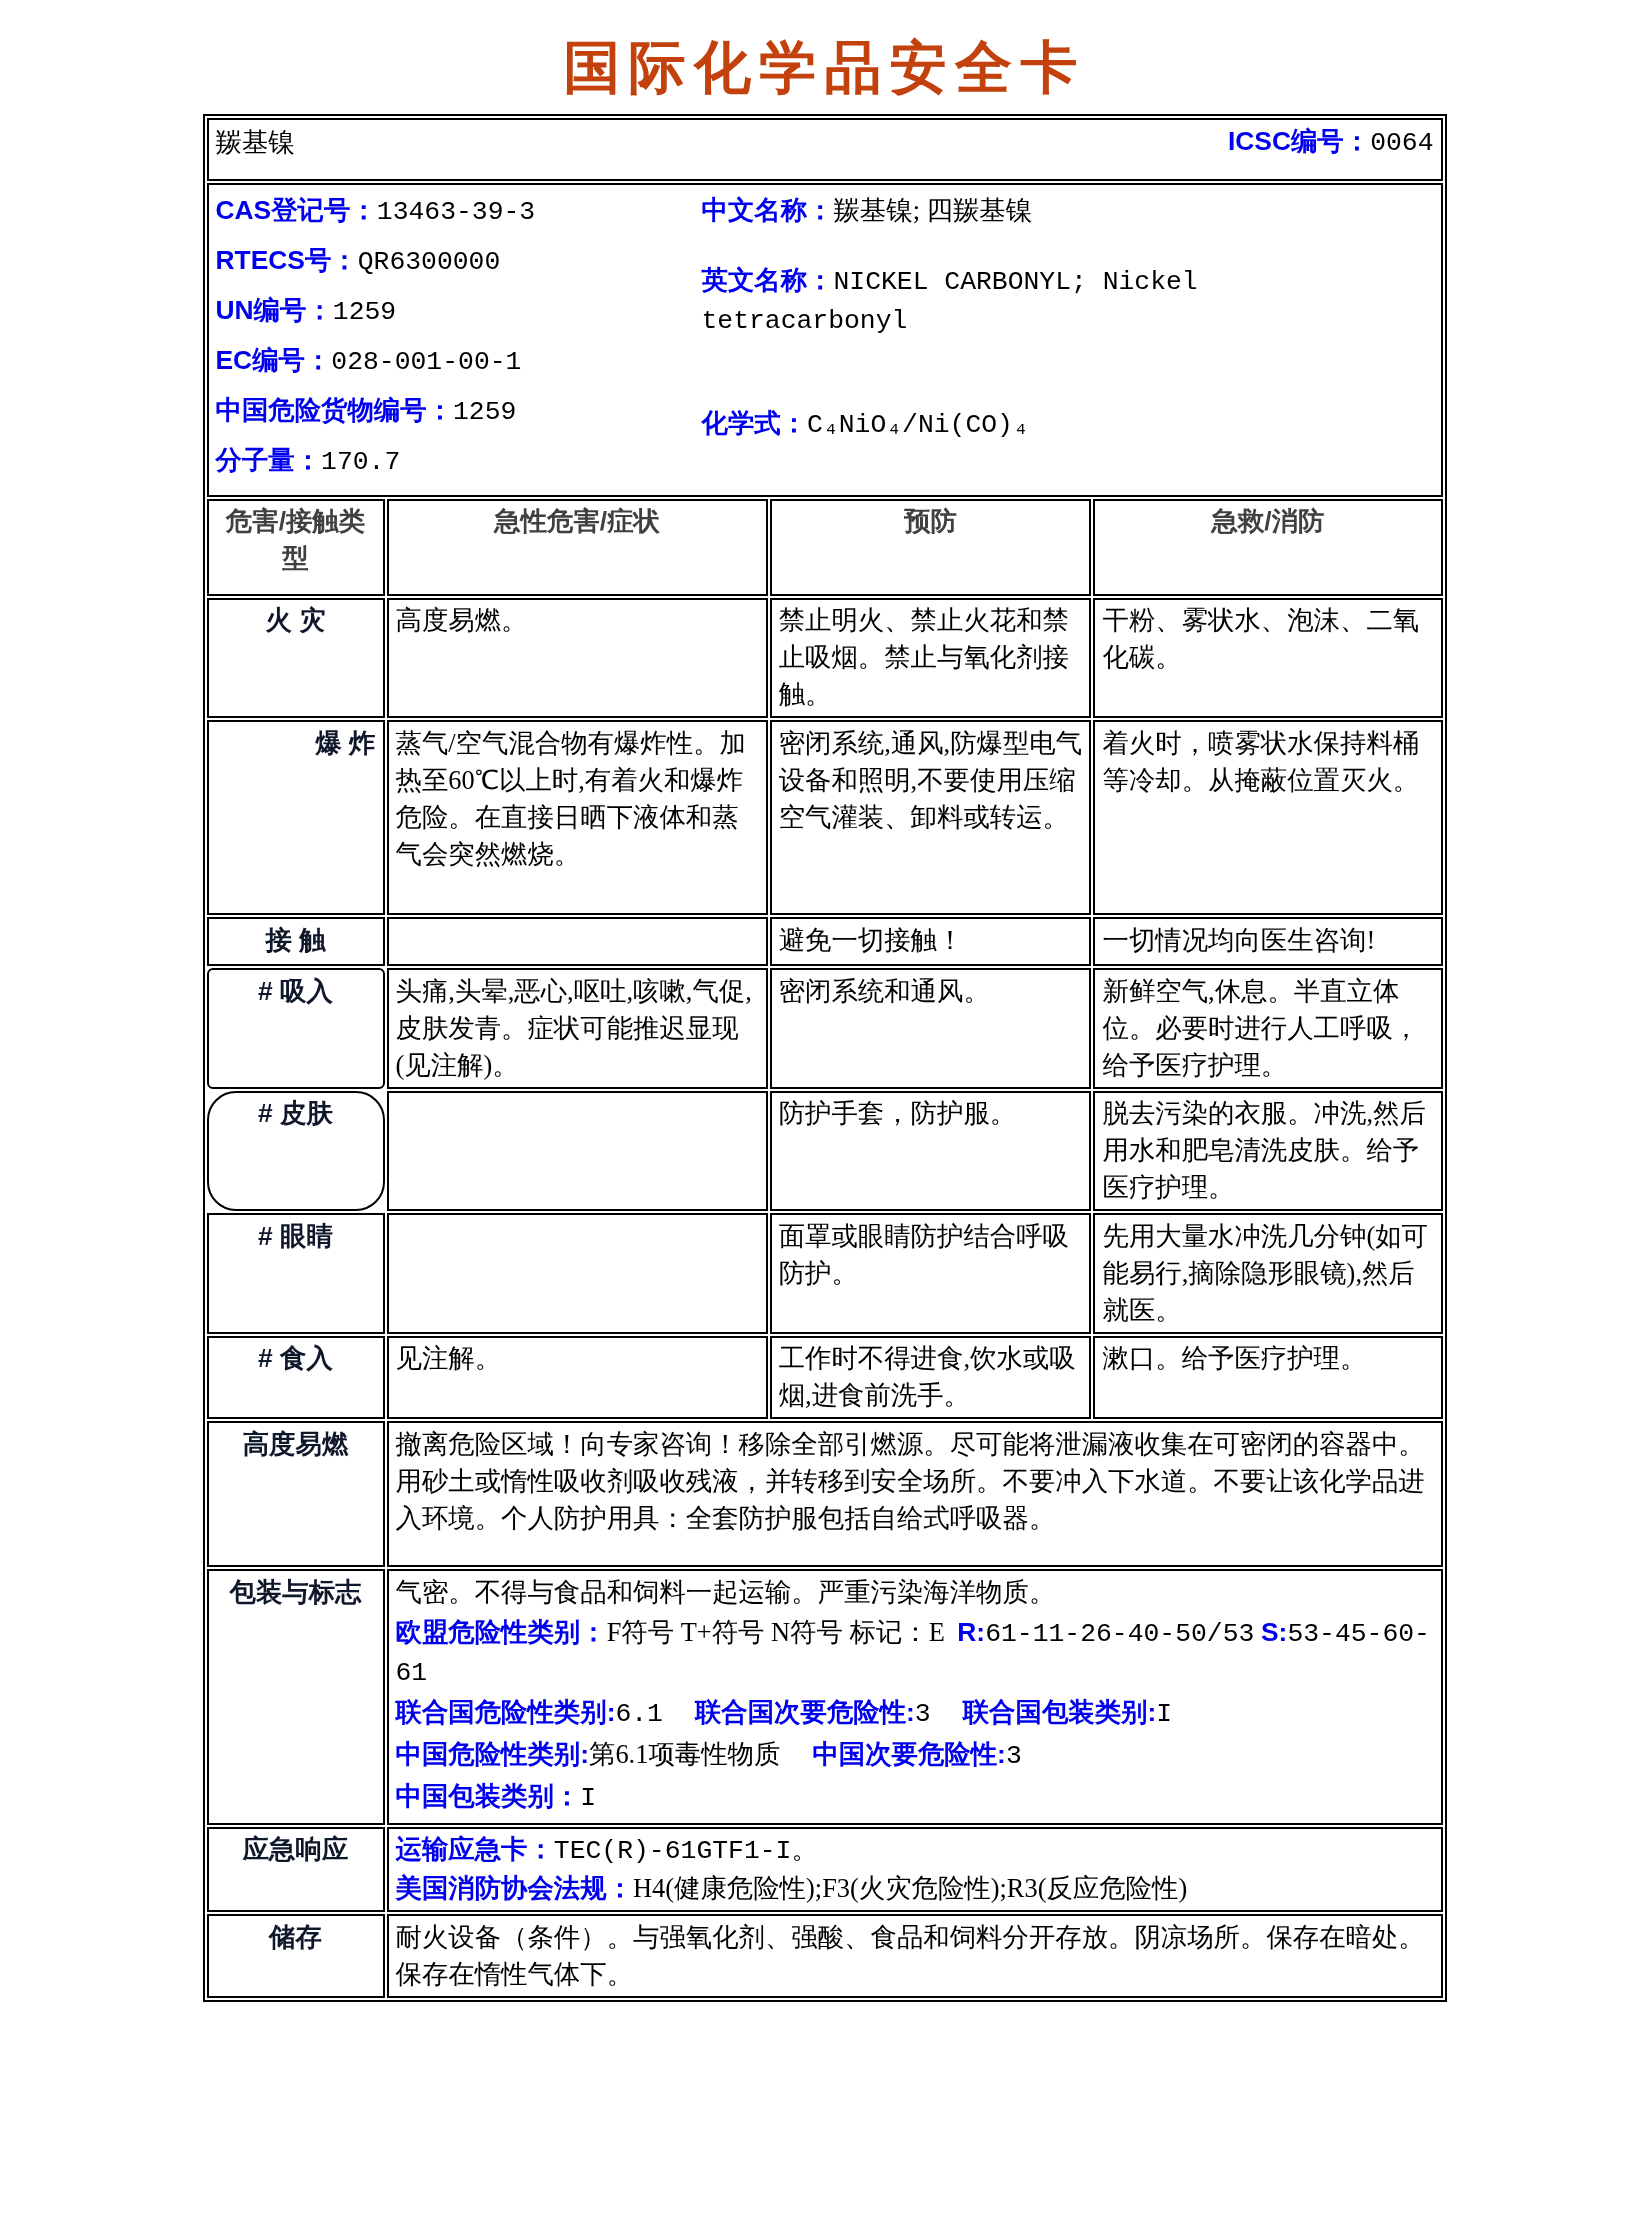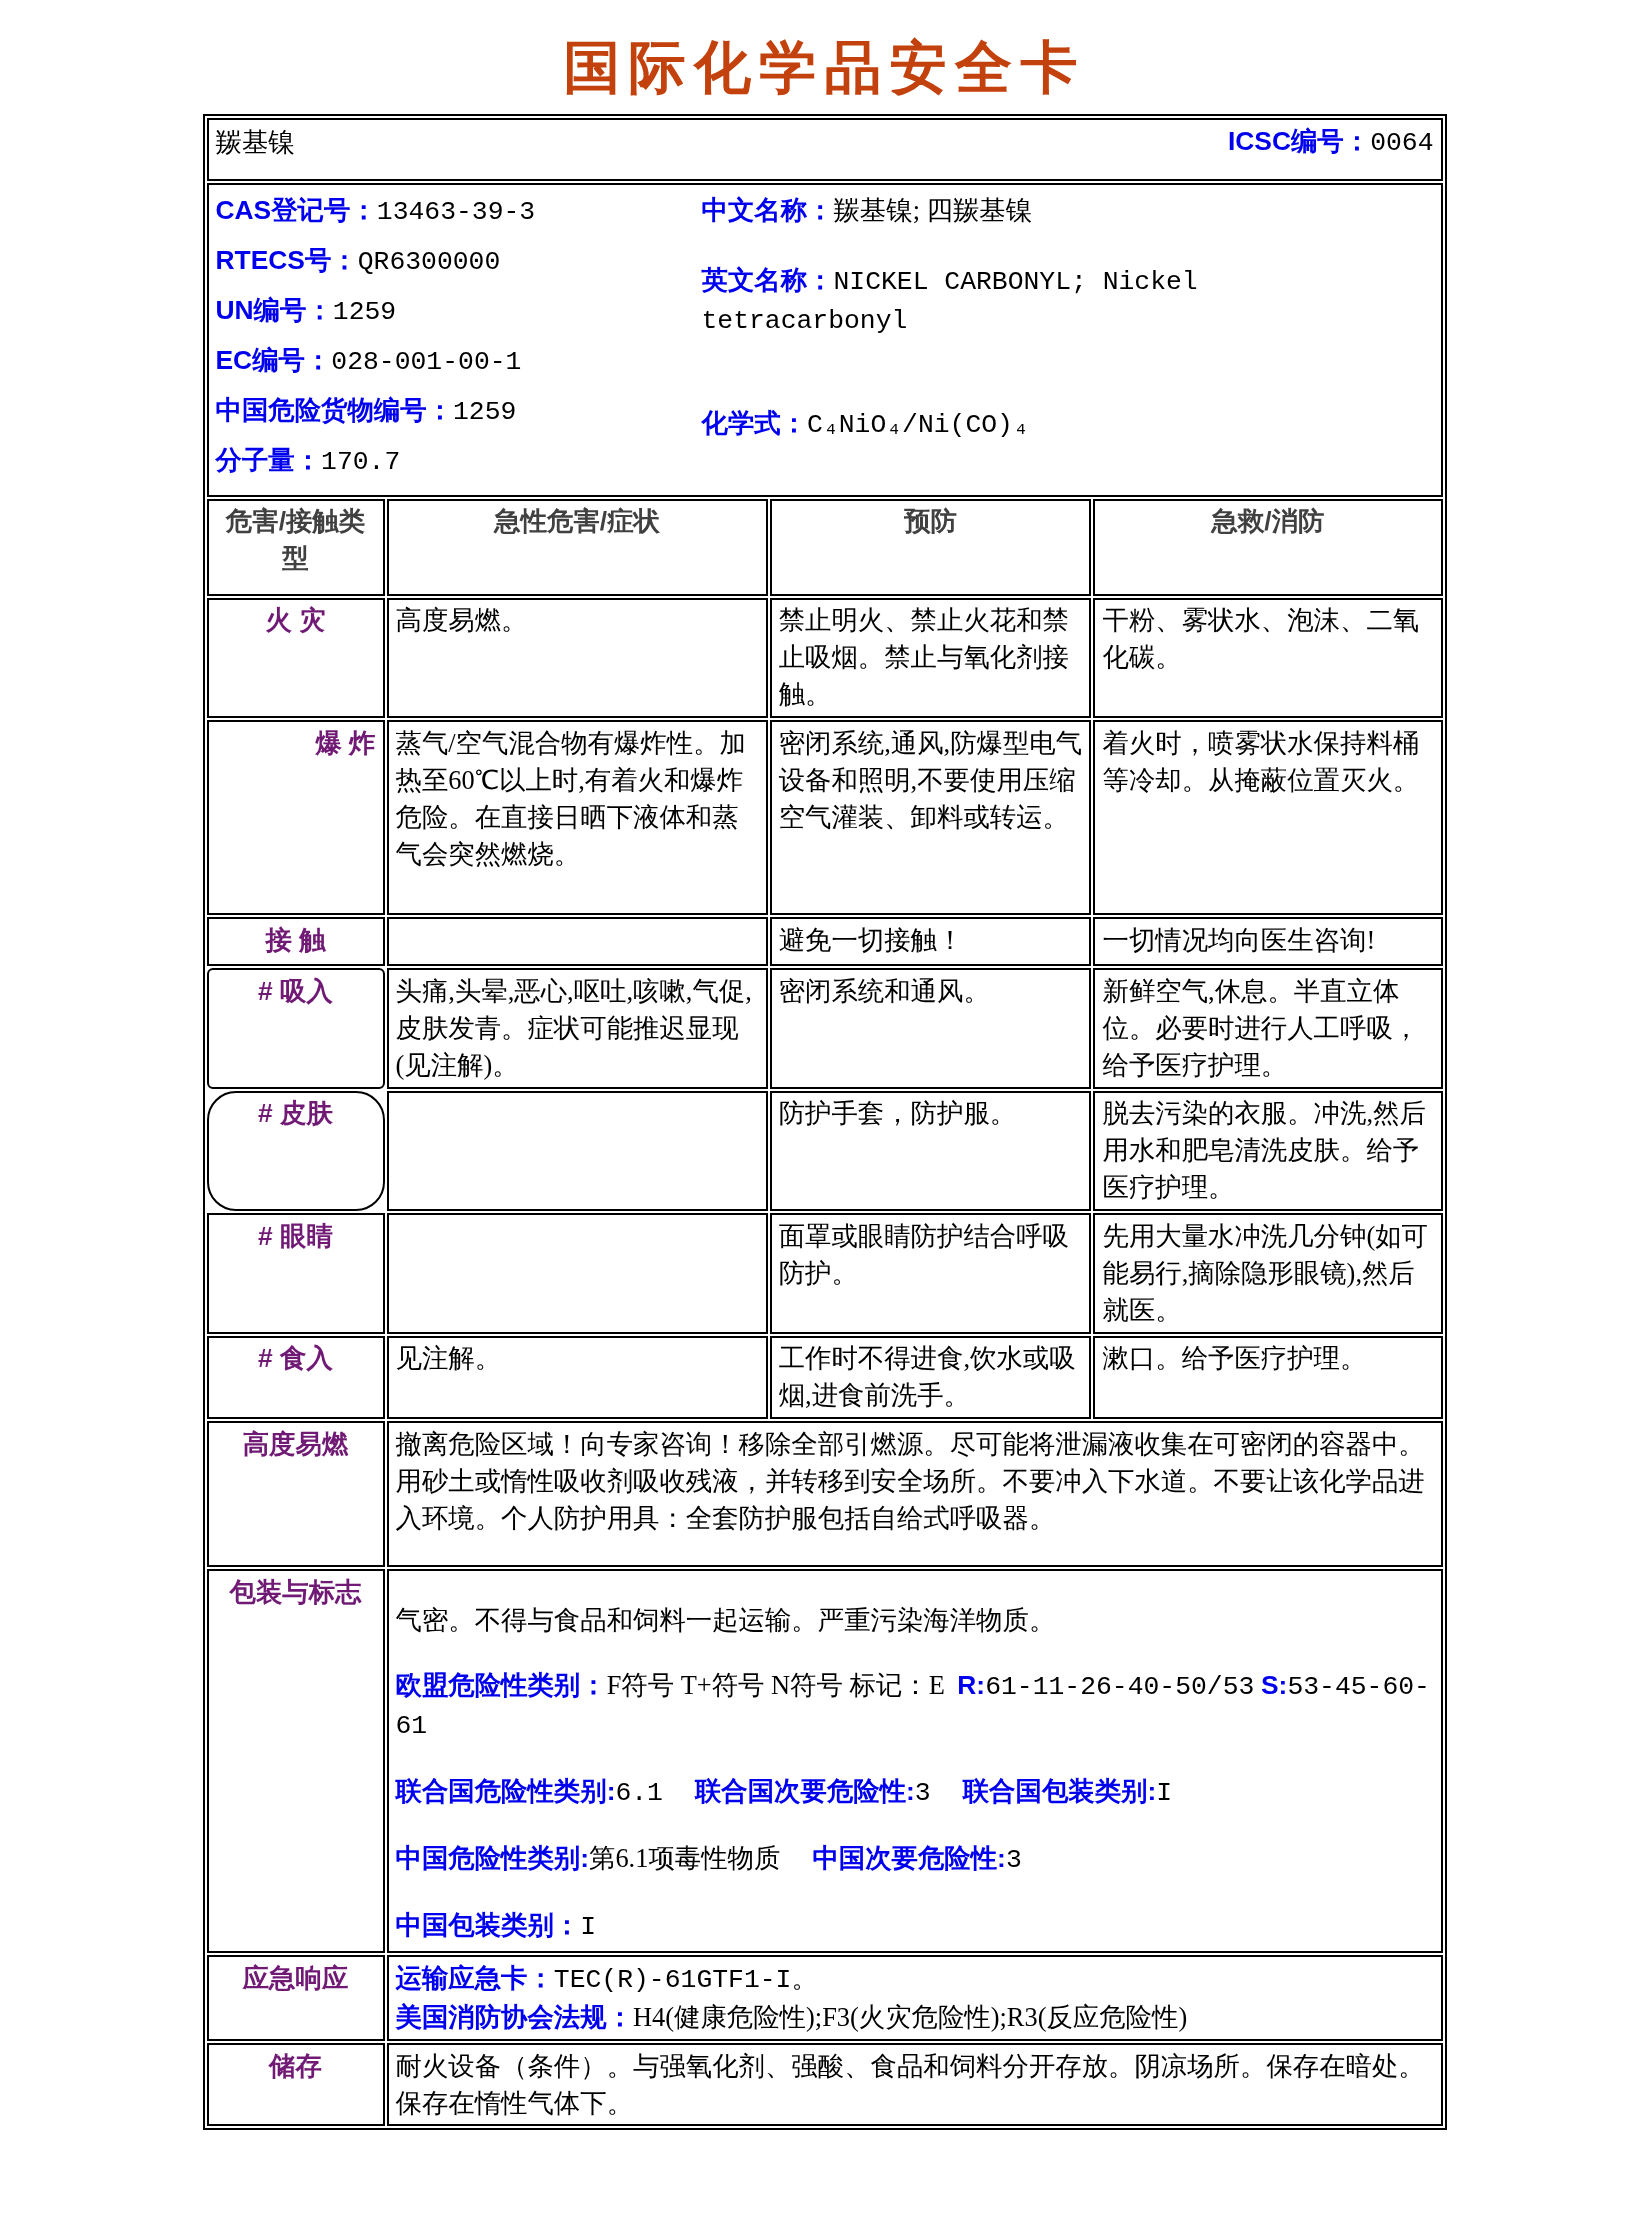--- a/index.html
+++ b/index.html
@@ -70,37 +70,37 @@
   }
   .hdr-narrow { max-width: 153px; margin: 0 auto; }
 
   
   td.typ {
     text-align: center;
     vertical-align: middle;
     font-family: "Liberation Sans", sans-serif;
     font-weight: bold;
     font-size: 28px;
-    color: #701a75;
+    color: #0f172a;
     white-space: nowrap;
   }
 
   td.h-fire   { height: 118px; }
   td.h-expl   { height: 195px; text-align: right; }
   td.h-cont   { height: 49px;  }
   td.h-inh    { height: 118px; border-radius: 6px; }
   td.h-skin   { height: 115px; border-radius: 29px; }
   td.h-eye    { height: 118px; }
   td.h-ing    { height: 76px; }
   td.h-spill  { height: 146px; }
   td.h-pack   { height: 226px; }
   td.h-emerg  { height: 83px; }
   td.h-store  { height: 75px; }
 
-  .pack-line { margin-bottom: 2.8px; margin-top: 28px; }
+  .pack-line { margin-bottom: 2.8px; }
   .seg-gap { display: inline-block; width: 32px; }
   .seg-gap-sm { display: inline-block; width: 12.5px; }
 </style>
 </head>
 <body>
 <div class="page">
 
 <div class="page-title">国际化学品安全卡</div>
 
 <table class="card">

